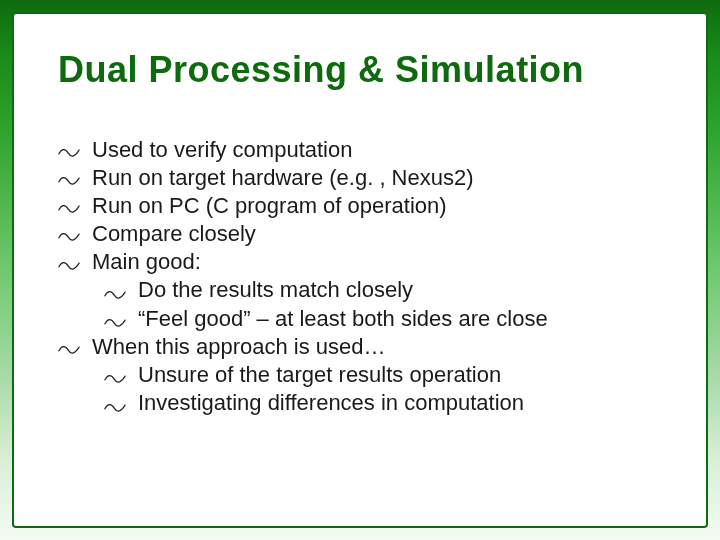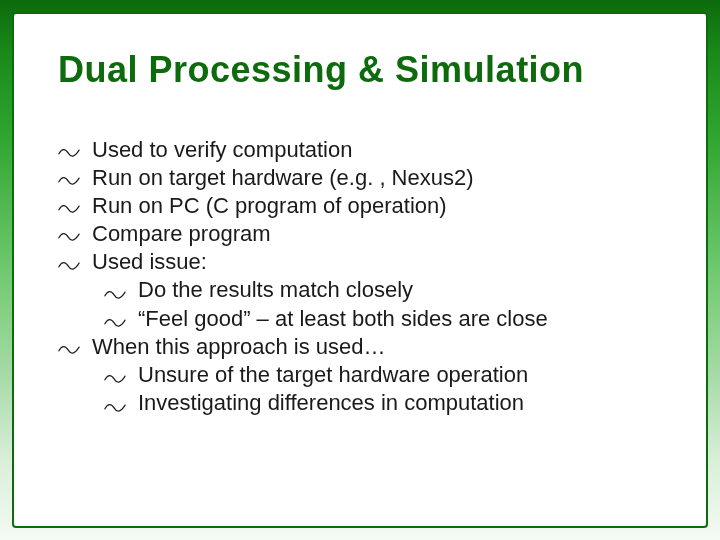--- a/index.html
+++ b/index.html
@@ -108,28 +108,28 @@
         <span class="bullet bullet-fallback"><svg viewBox="0 0 24 14">
               <path d="M1 9 C4 3, 8 3, 11 8 C14 13, 18 13, 23 5" stroke="#222" stroke-width="1.4" fill="none" stroke-linecap="round"></path>
             </svg></span>
         <span class="txt">Run on PC (C program of operation)</span>
       </div>
 
       <div class="line">
         <span class="bullet bullet-fallback"><svg viewBox="0 0 24 14">
               <path d="M1 9 C4 3, 8 3, 11 8 C14 13, 18 13, 23 5" stroke="#222" stroke-width="1.4" fill="none" stroke-linecap="round"></path>
             </svg></span>
-        <span class="txt">Compare program</span>
+        <span class="txt">Compare closely</span>
       </div>
 
       <div class="line">
         <span class="bullet bullet-fallback"><svg viewBox="0 0 24 14">
               <path d="M1 9 C4 3, 8 3, 11 8 C14 13, 18 13, 23 5" stroke="#222" stroke-width="1.4" fill="none" stroke-linecap="round"></path>
             </svg></span>
-        <span class="txt">Used issue:</span>
+        <span class="txt">Main good:</span>
       </div>
 
       <div class="line nest">
         <span class="bullet bullet-fallback"><svg viewBox="0 0 24 14">
               <path d="M1 9 C4 3, 8 3, 11 8 C14 13, 18 13, 23 5" stroke="#222" stroke-width="1.4" fill="none" stroke-linecap="round"></path>
             </svg></span>
         <span class="txt">Do the results match closely</span>
       </div>
 
       <div class="line nest">
@@ -143,21 +143,21 @@
         <span class="bullet bullet-fallback"><svg viewBox="0 0 24 14">
               <path d="M1 9 C4 3, 8 3, 11 8 C14 13, 18 13, 23 5" stroke="#222" stroke-width="1.4" fill="none" stroke-linecap="round"></path>
             </svg></span>
         <span class="txt">When this approach is used…</span>
       </div>
 
       <div class="line nest">
         <span class="bullet bullet-fallback"><svg viewBox="0 0 24 14">
               <path d="M1 9 C4 3, 8 3, 11 8 C14 13, 18 13, 23 5" stroke="#222" stroke-width="1.4" fill="none" stroke-linecap="round"></path>
             </svg></span>
-        <span class="txt">Unsure of the target hardware operation</span>
+        <span class="txt">Unsure of the target results operation</span>
       </div>
 
       <div class="line nest">
         <span class="bullet bullet-fallback"><svg viewBox="0 0 24 14">
               <path d="M1 9 C4 3, 8 3, 11 8 C14 13, 18 13, 23 5" stroke="#222" stroke-width="1.4" fill="none" stroke-linecap="round"></path>
             </svg></span>
         <span class="txt">Investigating differences in computation</span>
       </div>
 
     </div>

